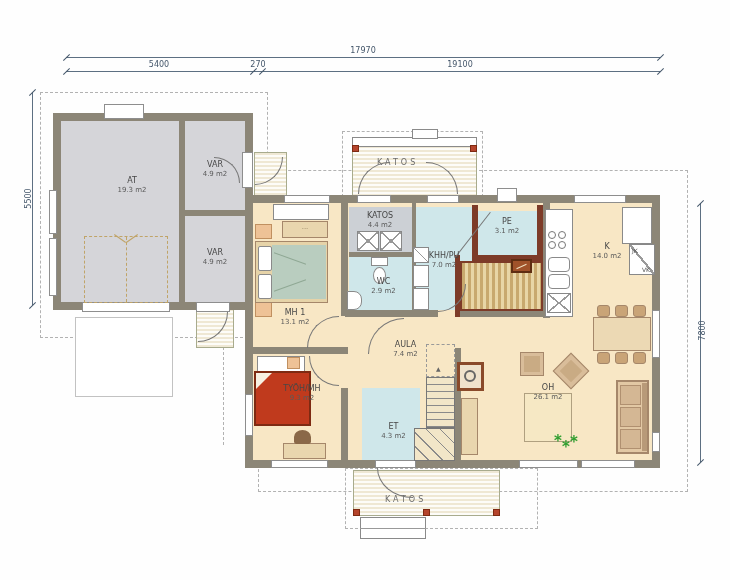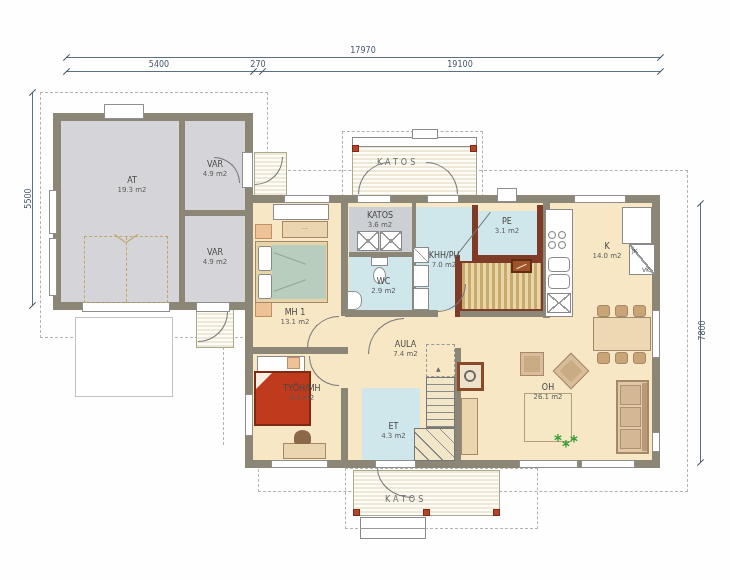--- a/index.html
+++ b/index.html
@@ -236,21 +236,21 @@
   <div class="arc" style="left:368px;top:318px;width:36px;height:36px;border-left-width:1px;border-top-width:1px;border-radius:100% 0 0 0"></div>
   <div class="arc" style="left:438px;top:284px;width:28px;height:28px;border-right-width:1px;border-bottom-width:1px;border-radius:0 0 100% 0"></div>
   <div class="abs" style="left:490px;top:212px;width:1px;height:58px;background:#777;transform:rotate(38deg);transform-origin:top left"></div>
   <div class="arc" style="left:377px;top:468px;width:36px;height:30px;border-left-width:1px;border-bottom-width:1px;border-radius:0 0 0 100%"></div>
 
   <div class="lbl" style="left:102px;top:176px;width:60px"><span>AT</span><span class="ar">19.3 m2</span></div>
   <div class="lbl" style="left:185px;top:160px;width:60px"><span>VAR</span><span class="ar">4.9 m2</span></div>
   <div class="lbl" style="left:185px;top:248px;width:60px"><span>VAR</span><span class="ar">4.9 m2</span></div>
   <div class="lbl" style="left:265px;top:308px;width:60px"><span>MH 1</span><span class="ar">13.1 m2</span></div>
   <div class="lbl" style="left:267px;top:384px;width:70px"><span>TYÖH/MH</span><span class="ar">9.3 m2</span></div>
-  <div class="lbl" style="left:352px;top:211px;width:56px"><span>KATOS</span><span class="ar">3.6 m2</span></div>
+  <div class="lbl" style="left:352px;top:211px;width:56px"><span>KATOS</span><span class="ar">4.4 m2</span></div>
   <div class="lbl" style="left:356px;top:277px;width:55px"><span>WC</span><span class="ar">2.9 m2</span></div>
   <div class="lbl" style="left:414px;top:251px;width:60px"><span>KHH/PU</span><span class="ar">7.0 m2</span></div>
   <div class="lbl" style="left:482px;top:217px;width:50px"><span>PE</span><span class="ar">3.1 m2</span></div>
   <div class="lbl" style="left:579px;top:242px;width:56px"><span>K</span><span class="ar">14.0 m2</span></div>
   <div class="lbl" style="left:378px;top:340px;width:55px"><span>AULA</span><span class="ar">7.4 m2</span></div>
   <div class="lbl" style="left:366px;top:422px;width:55px"><span>ET</span><span class="ar">4.3 m2</span></div>
   <div class="lbl" style="left:525px;top:383px;width:46px"><span>OH</span><span class="ar">26.1 m2</span></div>
 
 </div>
 

